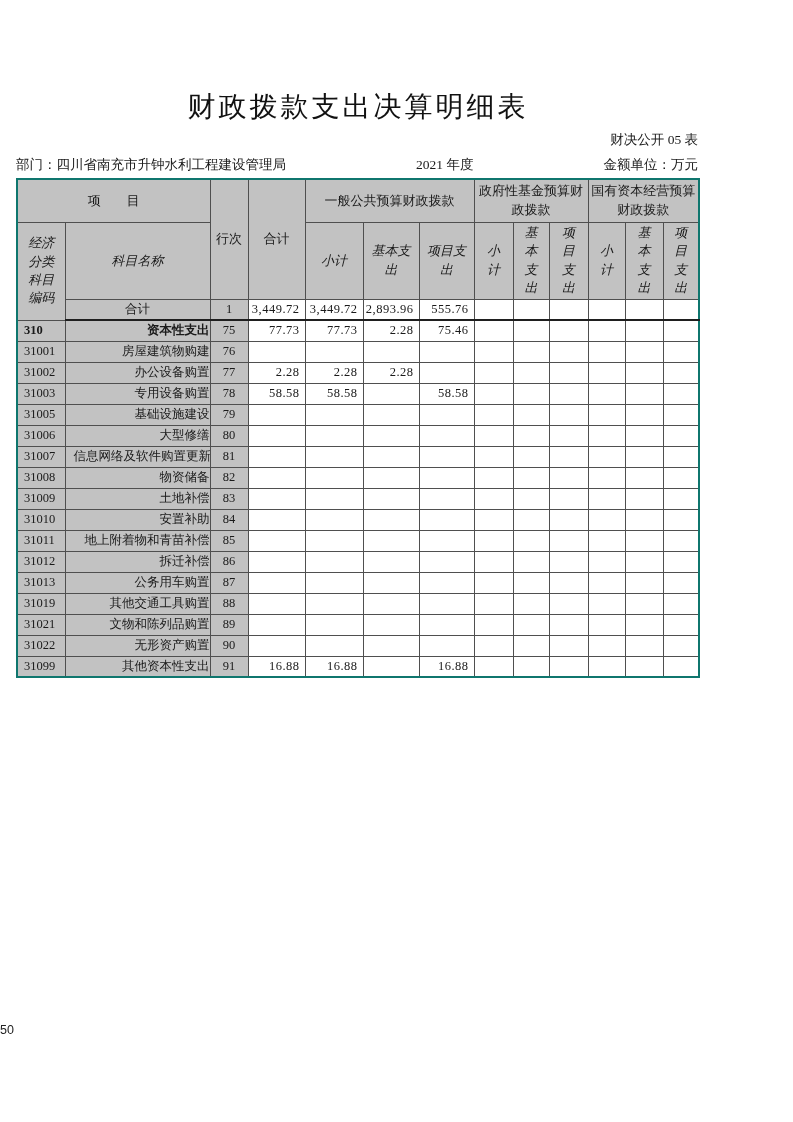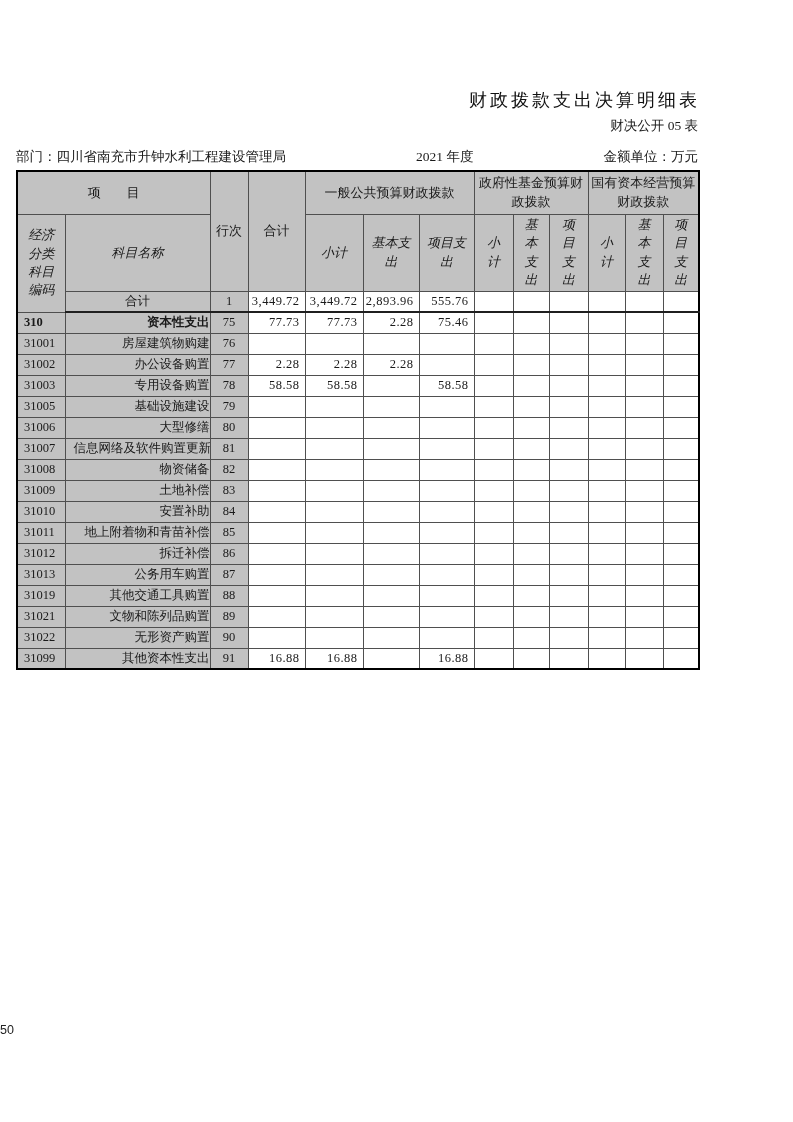--- a/index.html
+++ b/index.html
@@ -16,46 +16,46 @@
     overflow: hidden;
   }
   .content {
     position: absolute;
     left: 16px;
     top: 0;
     width: 684px;
   }
   .doc-title {
     margin-top: 88px;
-    text-align: right;
-    font-size: 18px;
+    text-align: center;
+    font-size: 28px;
     font-weight: normal;
     letter-spacing: 3px;
     color: #111;
   }
   .doc-label {
     margin-top: 5px;
     text-align: right;
     font-size: 13.5px;
     padding-right: 2px;
   }
   .meta-row {
     display: flex;
     justify-content: space-between;
     align-items: baseline;
     font-size: 13.5px;
-    margin-top: 13px;
+    margin-top: 7px;
     margin-bottom: 4px;
     padding-right: 2px;
   }
   table.fin-table {
     border-collapse: collapse;
     table-layout: fixed;
     width: 684px;
-    border: 2px solid #000000;
+    border: 2px solid #0f766e;
     font-size: 12.5px;
   }
   table.fin-table th,
   table.fin-table td {
     border: 1px solid #4f4f4f;
     overflow: hidden;
     vertical-align: middle;
     font-weight: normal;
   }
   .shaded { background: #c2c2c2; }

